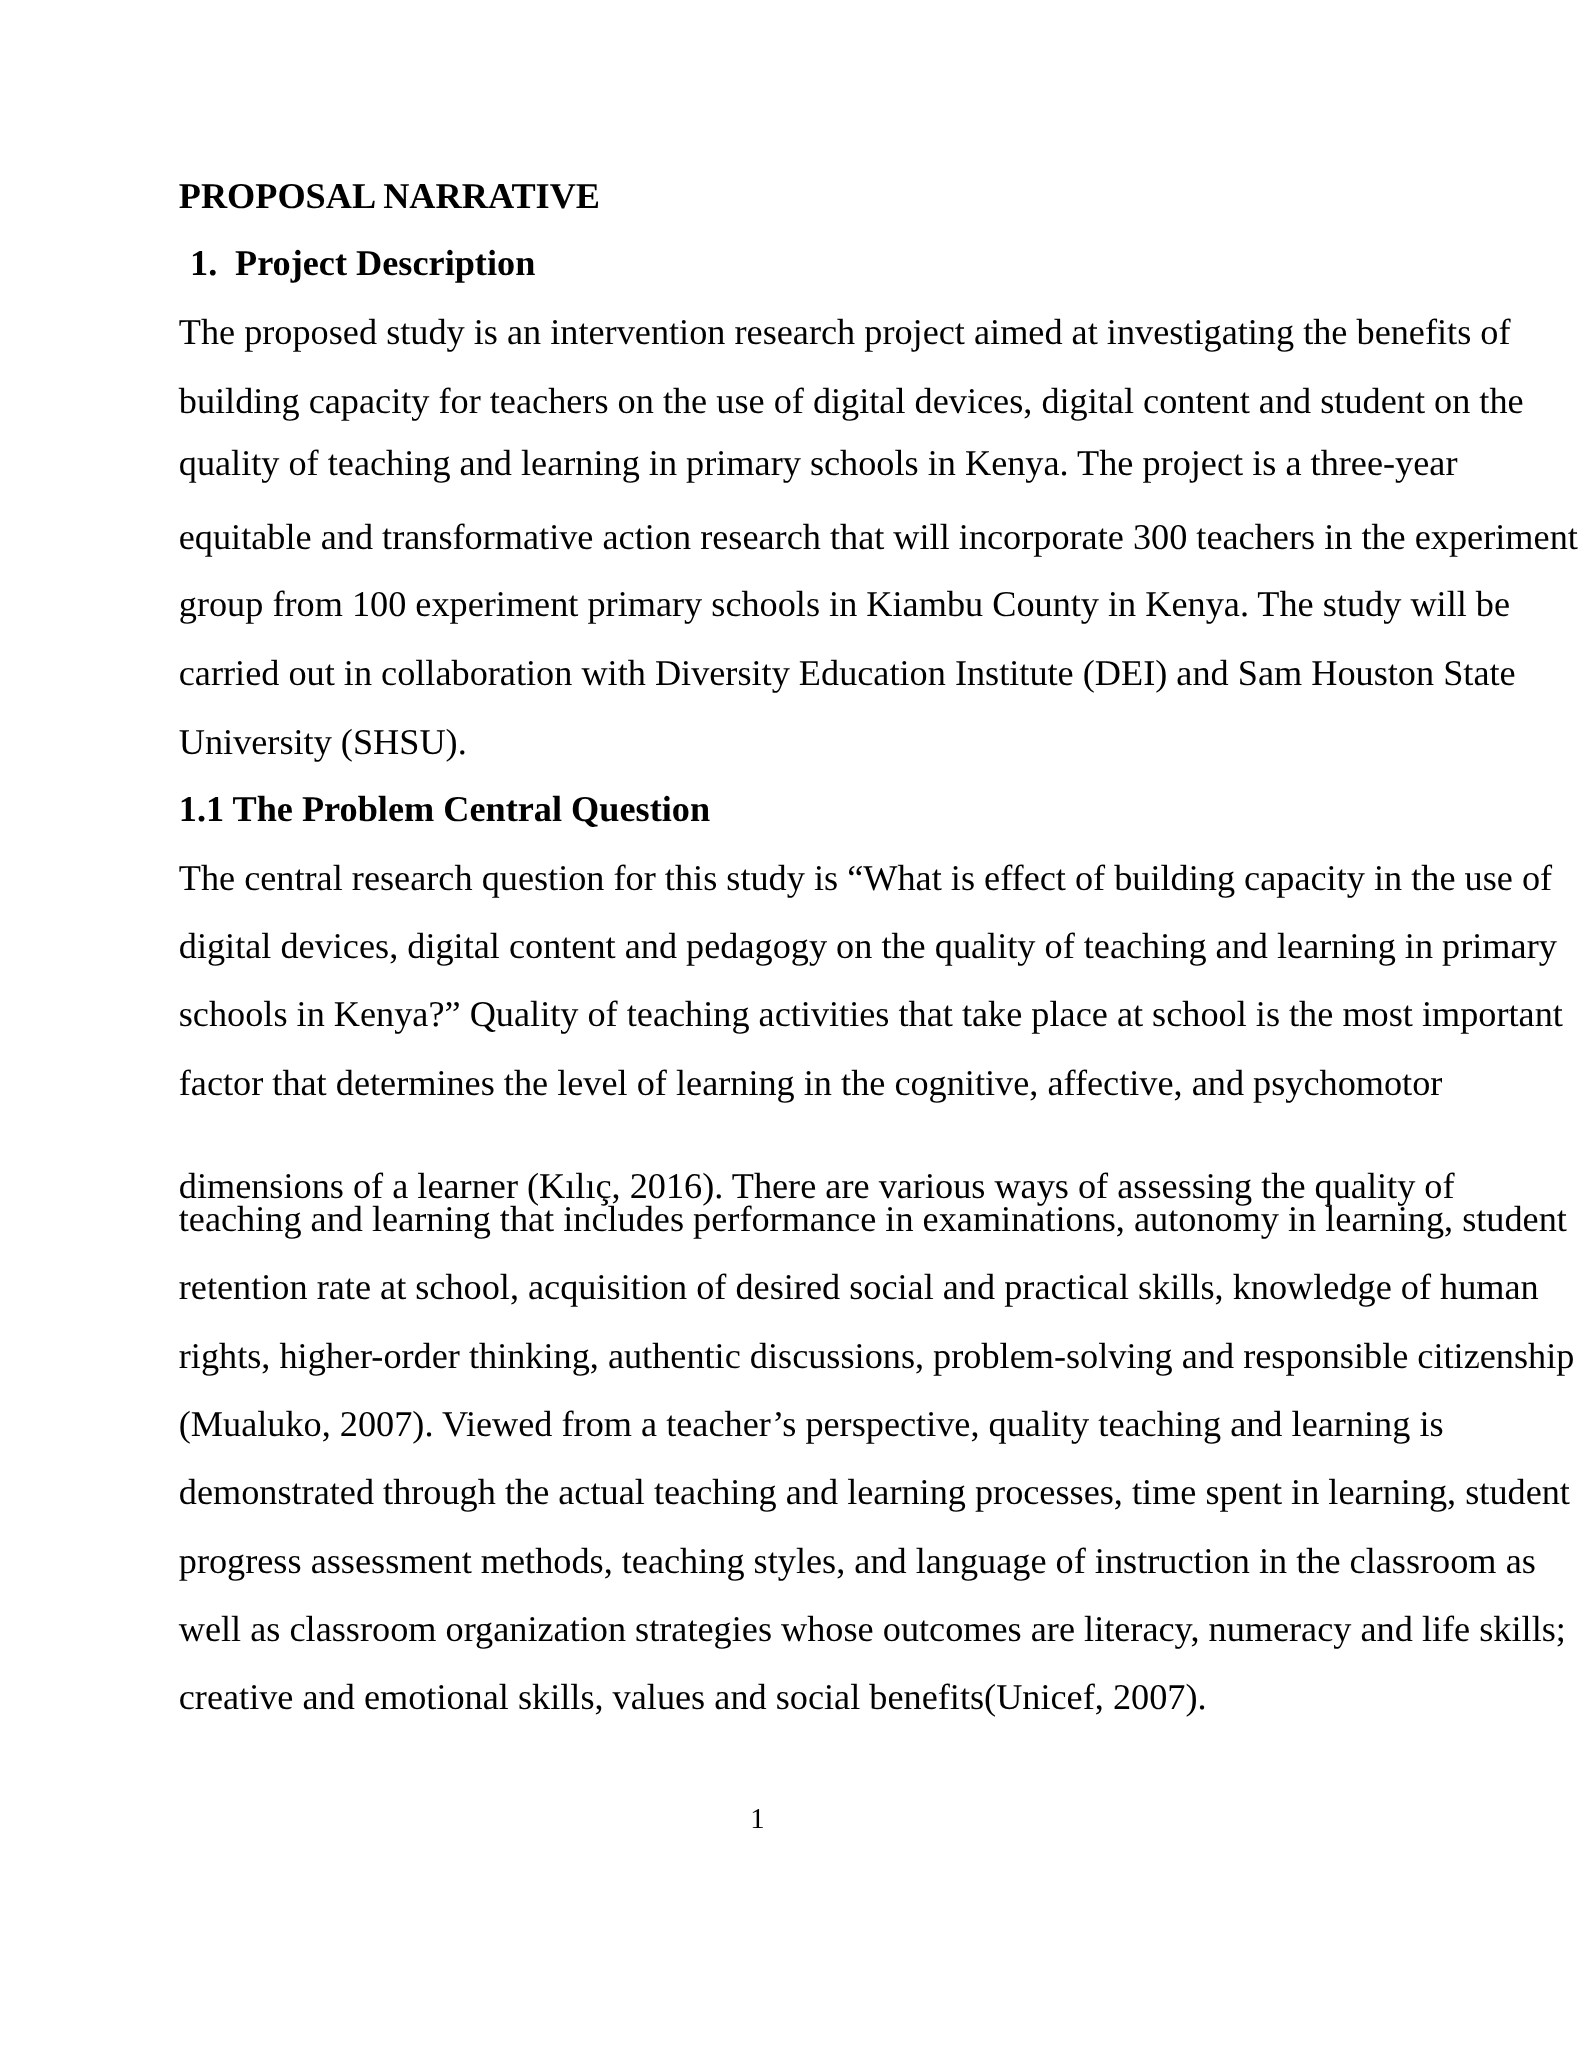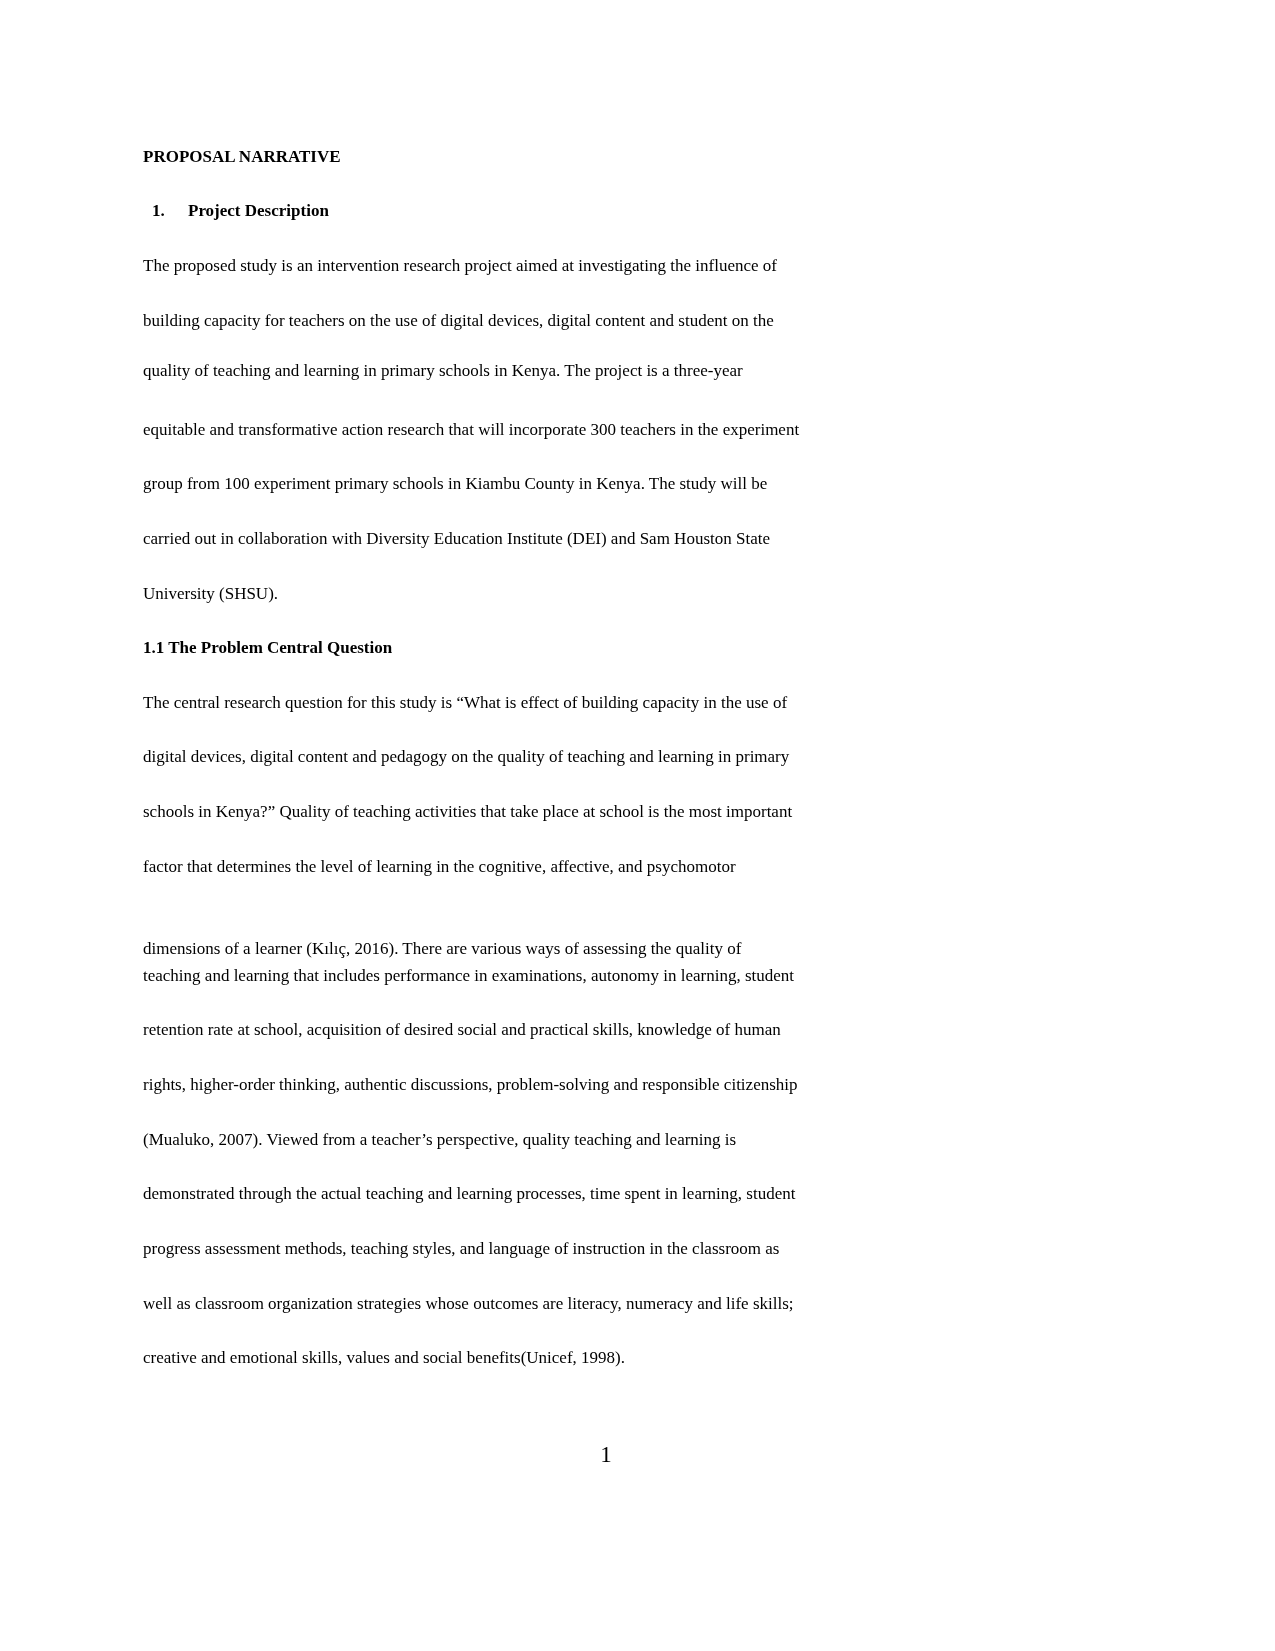--- a/index.html
+++ b/index.html
@@ -18,21 +18,21 @@
     .page {
       position: absolute;
       left: 0; top: 0;
       width: 1275px;
       height: 1651px;
       background: #ffffff;
     }
     .line {
       position: absolute;
       left: 143px;
-      font-size: 17px;
+      font-size: 29px;
       line-height: 28px;
       white-space: nowrap;
     }
     .bold { font-weight: bold; }
     .num-heading { left: 152px; }
     .num-heading .num { display: inline-block; width: 36px; }
     .page-number {
       position: absolute;
       left: 0;
       width: 1212px;
@@ -47,21 +47,21 @@
 
 <div class="page">
 
   <div class="line bold" style="top:143px;">PROPOSAL NARRATIVE</div>
 
   <div class="line bold num-heading" style="top:197px;">
     <span class="num">1.</span><span>Project Description</span>
   </div>
 
   <div>
-    <div class="line" style="top:252px;">The proposed study is an intervention research project aimed at investigating the influence of</div>
+    <div class="line" style="top:252px;">The proposed study is an intervention research project aimed at investigating the benefits of</div>
     <div class="line" style="top:307px;">building capacity for teachers on the use of digital devices, digital content and student on the</div>
     <div class="line" style="top:357px;">quality of teaching and learning in primary schools in Kenya. The project is a three-year</div>
     <div class="line" style="top:416px;">equitable and transformative action research that will incorporate 300 teachers in the experiment</div>
     <div class="line" style="top:470px;">group from 100 experiment primary schools in Kiambu County in Kenya. The study will be</div>
     <div class="line" style="top:525px;">carried out in collaboration with Diversity Education Institute (DEI) and Sam Houston State</div>
     <div class="line" style="top:580px;">University (SHSU).</div>
   </div>
 
   <div class="line bold" style="top:634px;">1.1 The Problem Central Question</div>
 
@@ -71,18 +71,18 @@
     <div class="line" style="top:798px;">schools in Kenya?”  Quality of teaching activities that take place at school is the most important</div>
     <div class="line" style="top:853px;">factor that determines the level of learning in the cognitive, affective, and psychomotor</div>
     <div class="line" style="top:907px;margin-top:28px;">dimensions of a learner (Kılıç, 2016).  There are various ways of assessing the quality of</div>
     <div class="line" style="top:962px;">teaching and learning that includes performance in examinations, autonomy in learning, student</div>
     <div class="line" style="top:1016px;">retention rate at school, acquisition of desired social and practical skills, knowledge of human</div>
     <div class="line" style="top:1071px;">rights, higher-order thinking, authentic discussions, problem-solving and responsible citizenship</div>
     <div class="line" style="top:1126px;">(Mualuko, 2007).  Viewed from a teacher’s perspective, quality teaching and learning is</div>
     <div class="line" style="top:1180px;">demonstrated through the actual teaching and learning processes, time spent in learning, student</div>
     <div class="line" style="top:1235px;">progress assessment methods, teaching styles, and language of instruction in the classroom as</div>
     <div class="line" style="top:1290px;">well as classroom organization strategies whose outcomes are literacy, numeracy and life skills;</div>
-    <div class="line" style="top:1344px;">creative and emotional skills, values and social benefits(Unicef, 1998).</div>
+    <div class="line" style="top:1344px;">creative and emotional skills, values and social benefits(Unicef, 2007).</div>
   </div>
 
   <div class="page-number">1</div>
 
 </div>
 
 </body></html>

